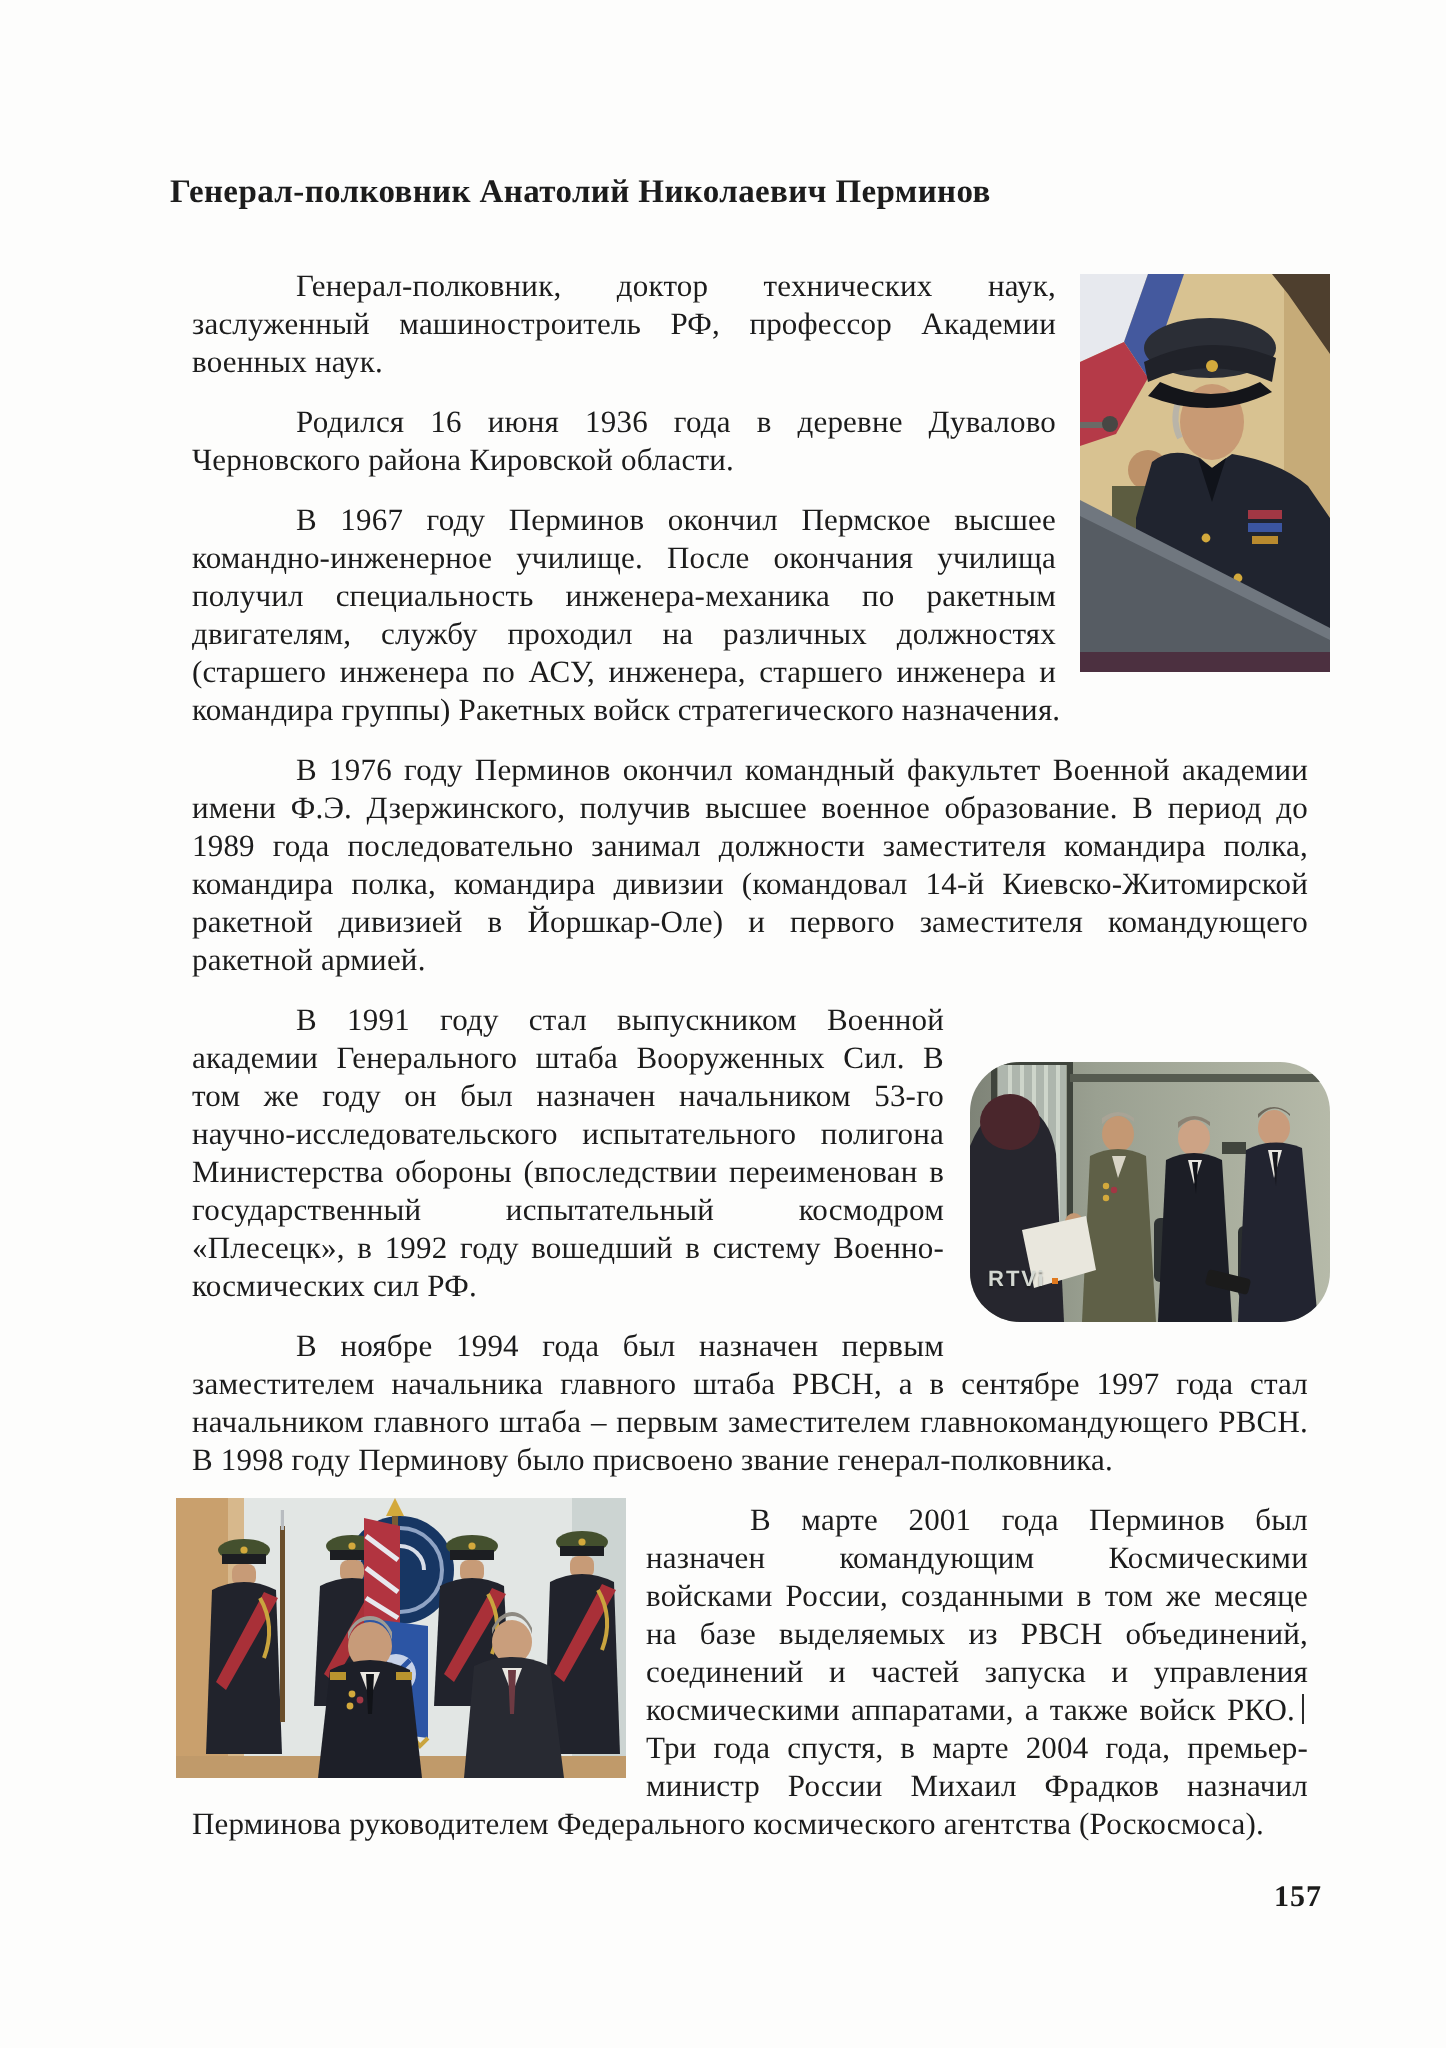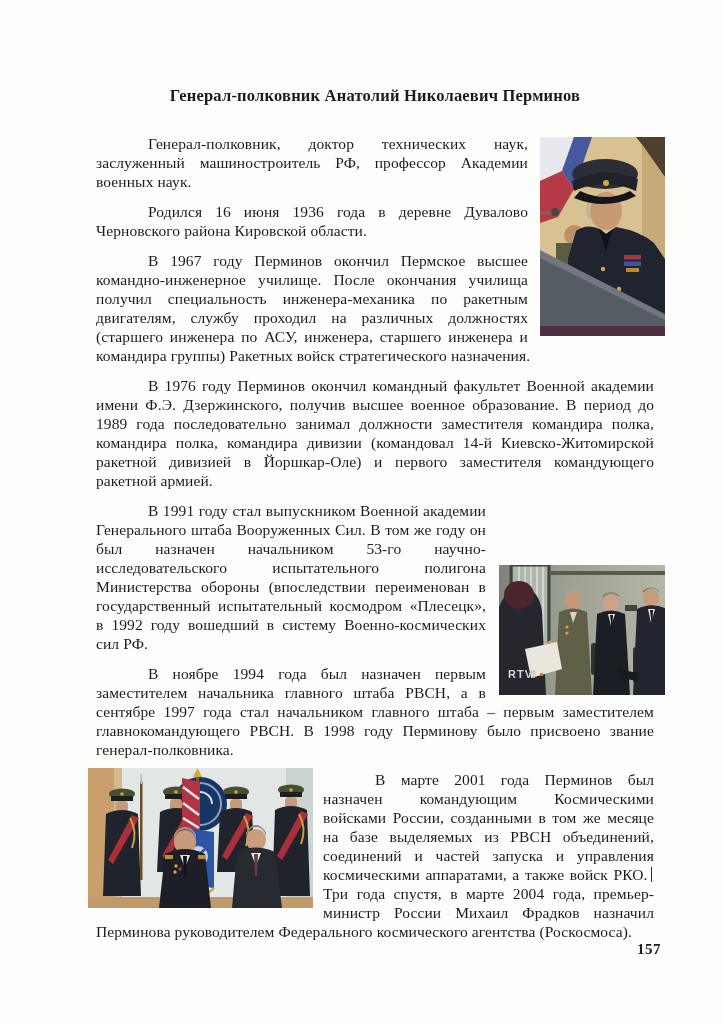--- a/index.html
+++ b/index.html
@@ -8,39 +8,39 @@
     width:723px;height:1024px;
     background:#fdfdfc;
     margin:0 auto;
     overflow:hidden;
     font-family:"Liberation Serif","DejaVu Serif",serif;
     color:#1c1c1c;
   }
   .doc-title{
     margin:86px 85px 29px 85px;
     width:580px;
-    text-align:center;
+    text-align:left;
     font-size:16.5px;
     font-weight:bold;
     line-height:19px;
     letter-spacing:.2px;
   }
   .content{
     margin-left:85px;
     width:580px;
     font-size:15.5px;
     line-height:19px;
     letter-spacing:.1px;
     text-align:justify;
   }
   .content p{margin:11px;text-indent:52px;}
   .photo{position:relative;overflow:hidden;}
   .photo svg{display:block;}
   .photo-podium{float:right;width:125px;height:199px;margin:3px 0 8px 12px;}
-  .photo-rtvi{float:right;width:166px;height:130px;margin:64px 0 6px 13px;}
+  .photo-rtvi{float:right;width:180px;height:130px;margin:30px 0 6px 13px;border-radius:25px;}
   .photo-group{float:left;width:225px;height:140px;margin:-2px 10px 2px 3px;}
   .rtvi-mark{
     position:absolute;left:9px;bottom:11px;
     font-family:"Liberation Sans","DejaVu Sans",sans-serif;
     font-weight:bold;font-size:11px;letter-spacing:1px;
     color:#d4d8d2;text-shadow:0 1px 1px rgba(20,24,20,.55);
     user-select:none;
   }
   .rtvi-dot{position:absolute;left:41px;bottom:19px;width:3px;height:3px;background:#e0791e;}
   .cursor-mark{

